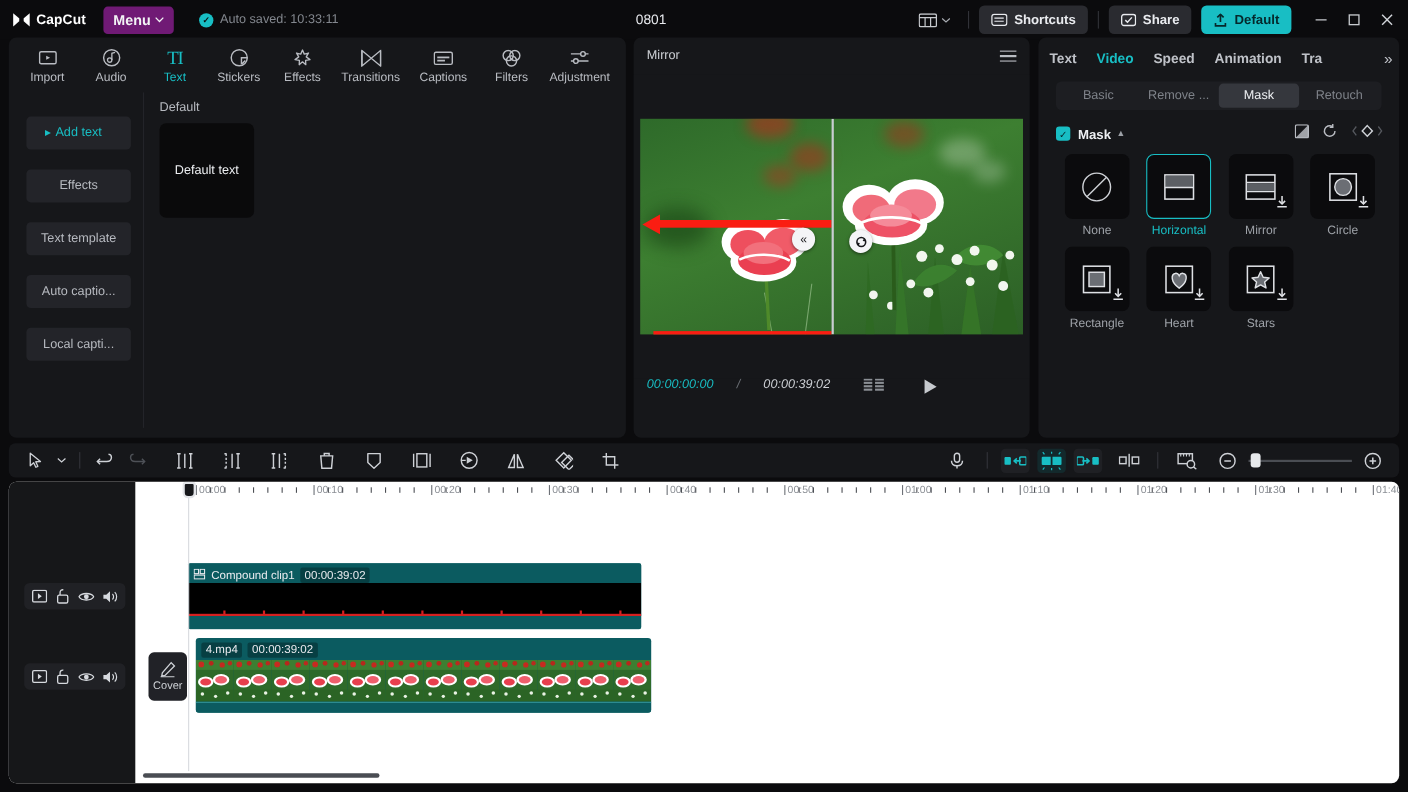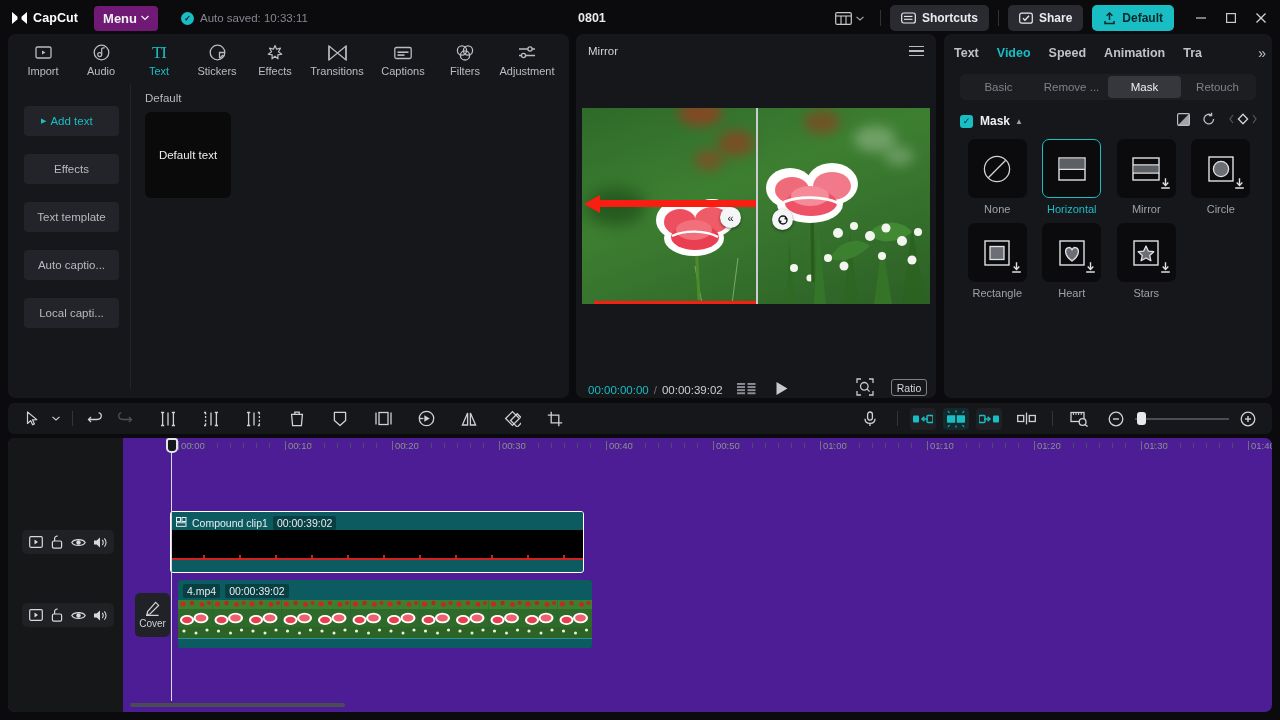--- a/index.html
+++ b/index.html
@@ -26,21 +26,21 @@
     font-size: 13px; font-weight: bold; color: #f2f3f5; cursor: pointer;
   }
   .autosave { display: flex; align-items: center; gap: 6px; margin-left: 23px; font-size: 11.5px; color: #83878e; }
   .check-dot {
     width: 13px; height: 13px; border-radius: 50%; background: #18bec4;
     display: flex; align-items: center; justify-content: center;
     font-size: 8px; color: #0b0b0d; font-weight: bold;
   }
   .proj-title {
     position: absolute; left: 578px; top: 0; height: 36px; display: flex; align-items: center;
-    font-size: 12.5px; color: #e8eaee; font-weight: bold;
+    font-size: 12.5px; color: #e8eaee; font-weight: normal;
   }
   .tb-right { margin-left: auto; display: flex; align-items: center; gap: 0; padding-right: 4px; }
   .layout-btn { display: flex; align-items: center; gap: 4px; padding: 4px 7px; border-radius: 4px; cursor: pointer; }
   .vdiv { width: 1px; height: 16px; background: #313238; margin: 0 9px; }
   .pill {
     height: 26px; padding: 0 11px; border-radius: 5px; background: #2a2b30;
     display: flex; align-items: center; gap: 6px; font-size: 12px; font-weight: bold;
     color: #e9ebef; cursor: pointer;
   }
   .pill.export { background: #18bec4; color: #05282b; margin-left: 9px; }
@@ -110,22 +110,23 @@
     border-right: 16px solid #fa1d12;
   }
   .splitline { position: absolute; top: 0; bottom: 0; width: 2px; background: #c9ccd2; }
   .handle-btn {
     position: absolute; width: 21px; height: 21px; border-radius: 50%;
     background: #f4f5f7; color: #17181b; display: flex; align-items: center;
     justify-content: center; font-size: 11px; cursor: pointer;
     box-shadow: 0 1px 3px rgba(0,0,0,.5);
   }
   .player-ctrl {
-    height: 52px; display: flex; align-items: flex-end; padding: 0 12px; gap: 0;
+    height: 52px; display: flex; align-items: flex-start; padding: 0 12px; gap: 16px;
     font-size: 11.5px;
+    font-style: italic;
   }
   .tc-cur { color: #18bec4; font-family: "Liberation Sans", sans-serif; }
   .tc-sep { color: #6d7177; margin: 0 5px; }
   .tc-tot { color: #cdd0d5; }
   .pc-icon { margin-left: 14px; display: flex; align-items: center; cursor: pointer; color: #c6c9ce; }
   .ratio-btn {
     border: 1px solid #7c8087; border-radius: 3px; font-size: 10.5px; color: #d2d5da;
     padding: 1.5px 5px; cursor: pointer;
   }
 
@@ -187,21 +188,21 @@
   .tb-sep { width: 1px; height: 15px; background: #32343a; margin: 0 7px; }
   .tb-ic.tealbox { background: #1f2024; }
   .tb-ic.tealactive { background: #13292c; }
   .zoom-slider { position: relative; width: 94px; height: 14px; display: flex; align-items: center; margin: 0 4px; }
   .zs-track { position: absolute; left: 0; right: 0; height: 2px; background: #4a4d53; }
   .zs-knob { position: absolute; left: 2px; width: 9px; height: 13px; border-radius: 3px; background: #e6e8eb; }
 
   
   .timeline {
     position: absolute; left: 8px; top: 438px; width: 1264px; height: 274px;
-    background: #4c1d95; border-radius: 7px; overflow: hidden;
+    background: #ffffff; border-radius: 7px; overflow: hidden;
   }
   .tl-ruler { position: absolute; left: 0; top: 0; width: 1264px; height: 22px; }
   .tick { position: absolute; top: 5px; width: 1px; height: 5px; background: #4c4f55; }
   .tick.major { top: 3px; height: 9px; background: #6d7177; }
   .tick-lb { position: absolute; top: 2px; font-size: 9.5px; color: #8b8f95; }
   .tl-headcol { position: absolute; left: 0; top: 0; width: 115px; height: 274px; background: #161719; }
   .trackctl {
     position: absolute; left: 14px; width: 92px; height: 24px; border-radius: 5px;
     background: #202125; display: flex; align-items: center; justify-content: space-around;
     padding: 0 3px;

